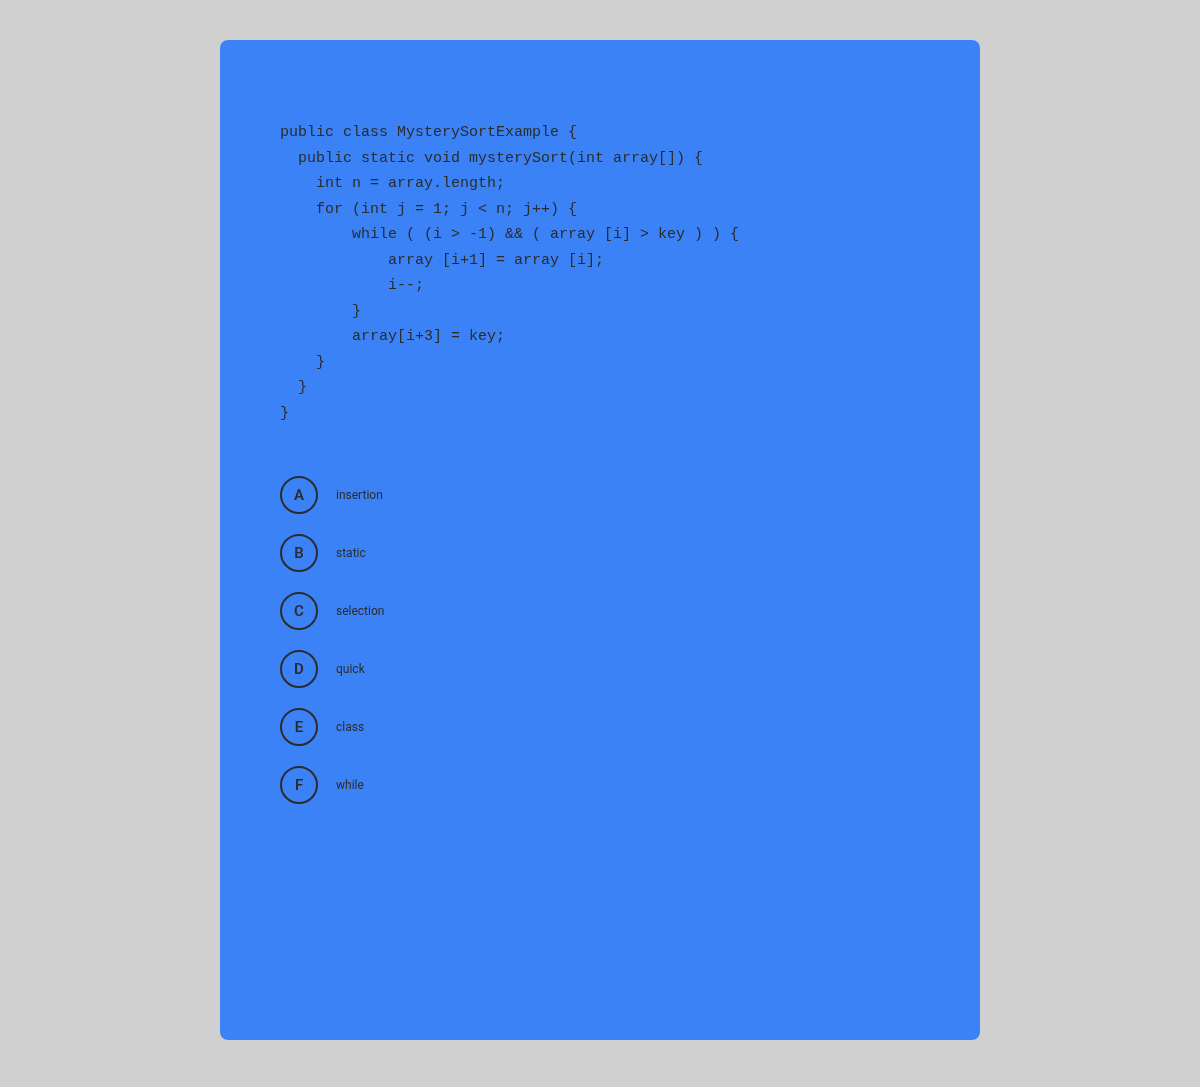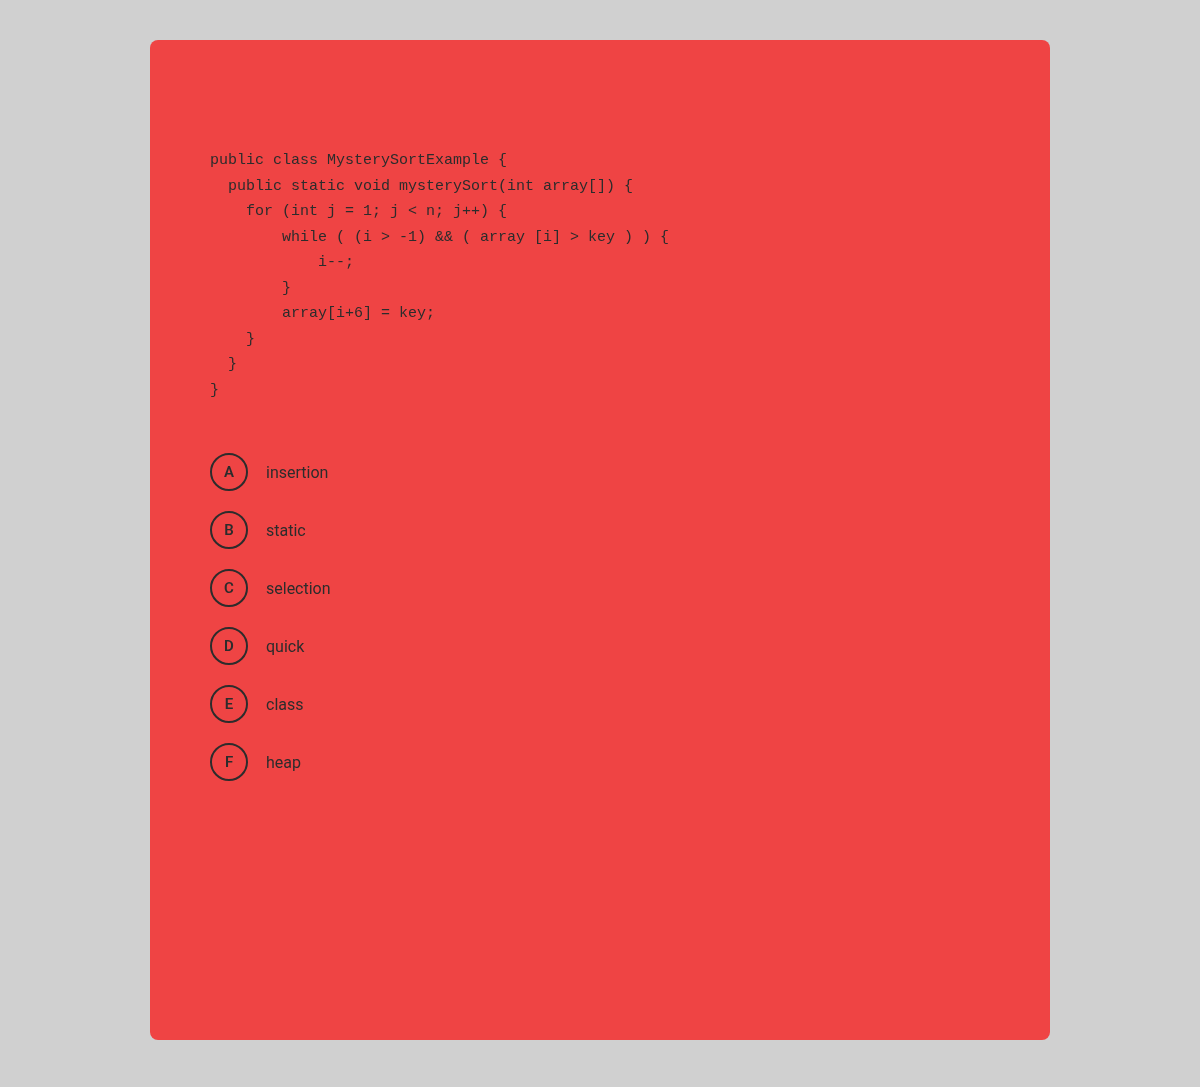--- a/index.html
+++ b/index.html
@@ -13,25 +13,25 @@
       height: 1087px;
       background-color: #d0d0d0;
       font-family: -apple-system, BlinkMacSystemFont, 'Segoe UI', Roboto, sans-serif;
       display: flex;
       justify-content: center;
       align-items: flex-start;
       padding-top: 40px;
     }
 
     .main-container {
-      background-color: #ef4444;
-      width: 900px;
+      background-color: #3b82f6;
+      width: 760px;
       min-height: 1000px;
       border-radius: 8px;
-      padding: 78px 60px;
+      padding: 50px 60px;
     }
 
     .question-text {
       font-size: 18px;
       color: #2c2c2c;
       font-weight: 400;
       margin-bottom: 30px;
       line-height: 1.4;
     }
 
@@ -70,39 +70,41 @@
       display: flex;
       align-items: center;
       justify-content: center;
       font-size: 15px;
       font-weight: 600;
       color: #2c2c2c;
       flex-shrink: 0;
     }
 
     .option-label {
-      font-size: 16px;
+      font-size: 12px;
       color: #2c2c2c;
       font-weight: 400;
     }
   </style>
 </head>
 <body>
 
 <div class="main-container">
   <p class="question-text"></p>
 
   <div class="code-block">
     <span class="code-line">public class MysterySortExample {</span>
     <span class="code-line">  public static void mysterySort(int array[]) {</span>
+    <span class="code-line">    int n = array.length;</span>
     <span class="code-line">    for (int j = 1; j &lt; n; j++) {</span>
     <span class="code-line">        while ( (i &gt; -1) &amp;&amp; ( array [i] &gt; key ) ) {</span>
+    <span class="code-line">            array [i+1] = array [i];</span>
     <span class="code-line">            i--;</span>
     <span class="code-line">        }</span>
-    <span class="code-line">        array[i+6] = key;</span>
+    <span class="code-line">        array[i+3] = key;</span>
     <span class="code-line">    }</span>
     <span class="code-line">  }</span>
     <span class="code-line">}</span>
   </div>
 
   <div class="options-container">
 
   <div class="option-item">
         <div class="option-circle">A</div>
         <span class="option-label">insertion</span>
@@ -118,16 +120,16 @@
       <div class="option-item">
         <div class="option-circle">D</div>
         <span class="option-label">quick</span>
       </div>
       <div class="option-item">
         <div class="option-circle">E</div>
         <span class="option-label">class</span>
       </div>
       <div class="option-item">
         <div class="option-circle">F</div>
-        <span class="option-label">heap</span>
+        <span class="option-label">while</span>
       </div>
     </div>
 </div>
 
 </body></html>

